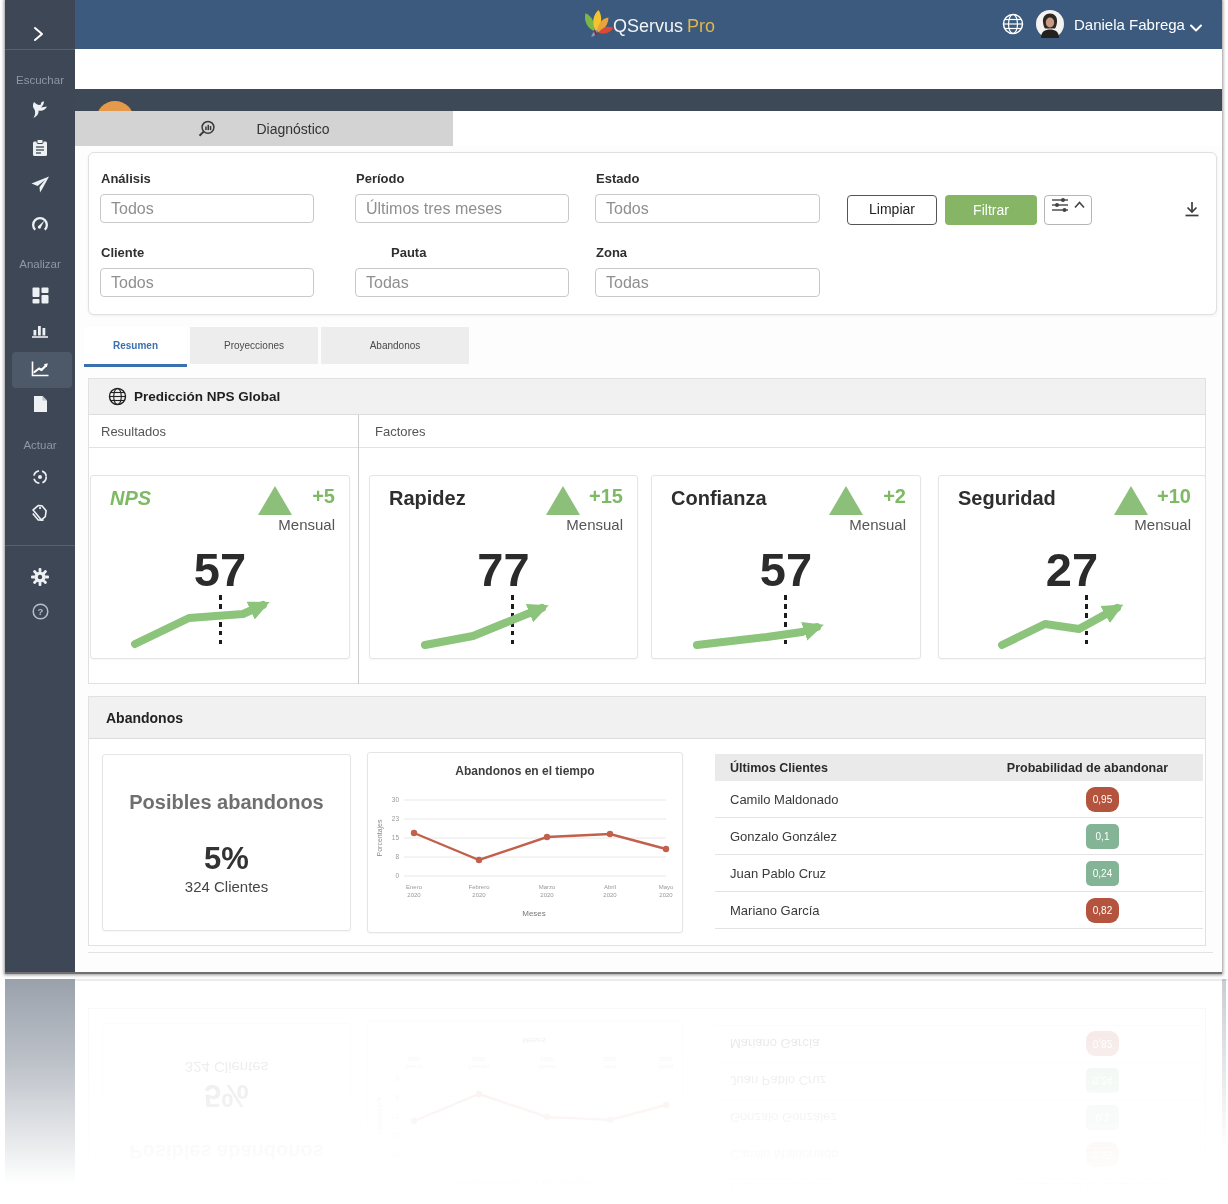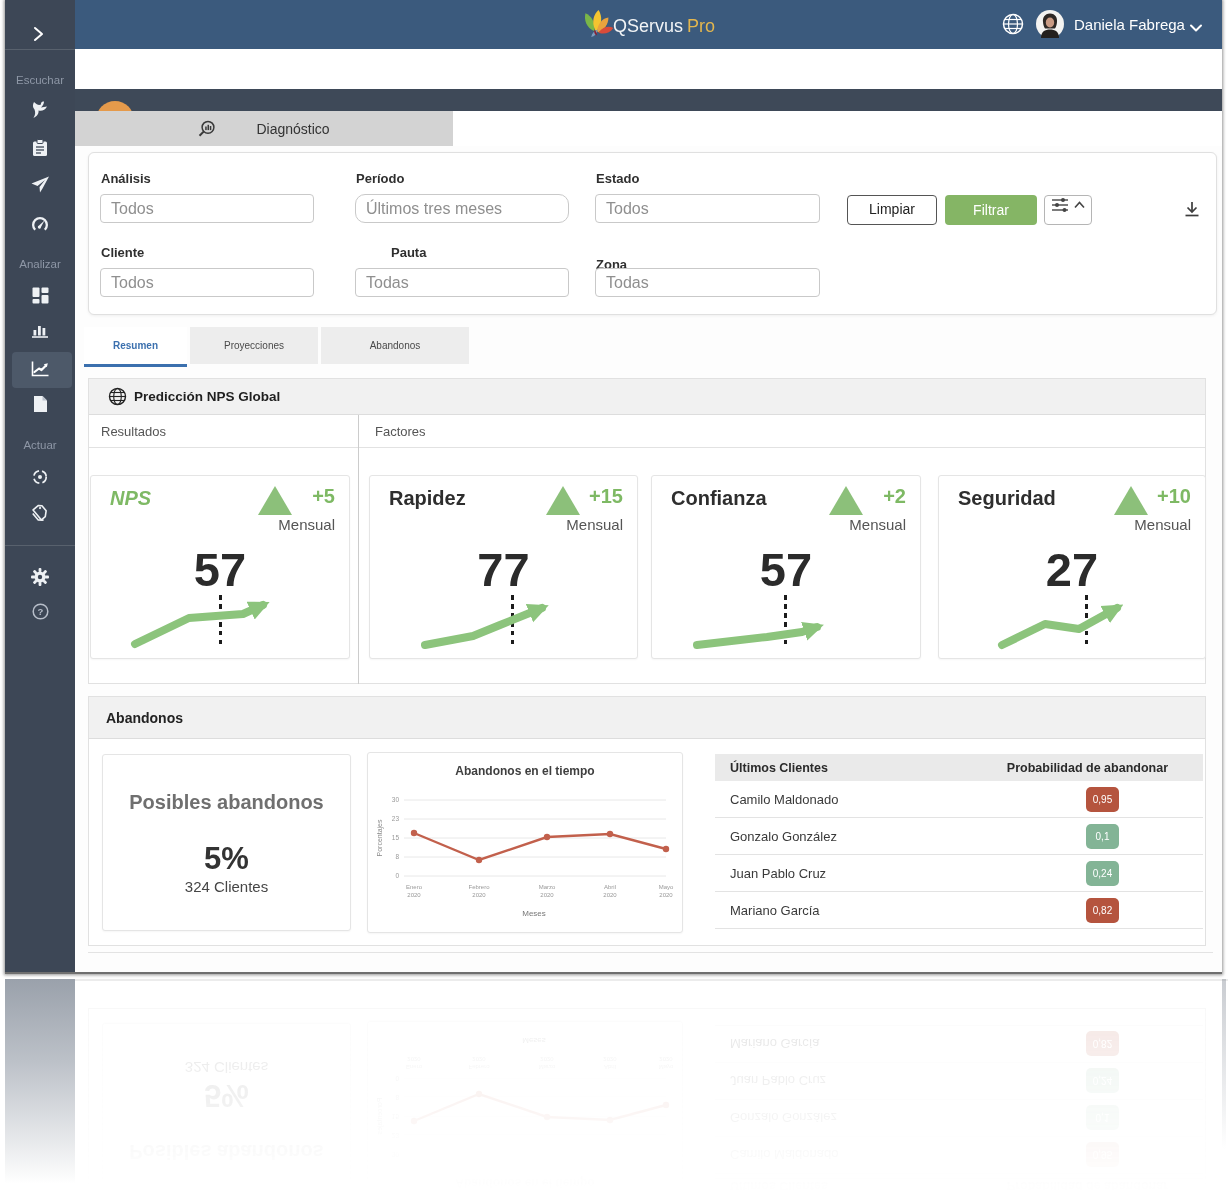--- a/index.html
+++ b/index.html
@@ -41,21 +41,21 @@
   .ktitle { position:absolute; left:19px; top:11px; font-size:20px; font-weight:bold; color:#2e2e2e; }
   .ktri { position:absolute; width:0; height:0; border-left:17px solid transparent; border-right:17px solid transparent; border-bottom:29px solid #8cc07a; }
   .kplus { position:absolute; top:9px; font-size:20px; font-weight:bold; color:#7eb964; text-align:right; }
   .kmen { position:absolute; top:40px; font-size:15px; color:#555; text-align:right; }
   .knum { position:absolute; left:0; width:100%; top:66px; text-align:center; font-size:47px; font-weight:bold; color:#2b2b2b; }
   .kdash { position:absolute; width:3px; background:repeating-linear-gradient(to bottom,#1c1c1c 0 4.5px,transparent 4.5px 9px); }
   
   .trow { position:absolute; left:0; width:100%; border-bottom:1px solid #e3e3e3; }
   .tname { position:absolute; left:15px; font-size:13px; color:#3a3a3a; }
   .badge { position:absolute; width:33px; height:25px; border-radius:5px; color:#fff; font-size:10px; text-align:center; line-height:25px; }
-  .bred { background:#b5543e; }
+  .bred { background:#b5543e;border-radius:9px; }
   .bgreen { background:#83b496; }
   
   .refl-side { position:absolute; left:5px; top:979px; width:70px; height:210px;
     background:linear-gradient(to bottom,#9aa1ab 0%,#bcc1c8 40%,#e8eaec 80%,rgba(255,255,255,0) 100%); height:205px; }
   .refl-main { position:absolute; left:75px; top:979px; width:1153px; height:225px; overflow:hidden;
     -webkit-mask-image:linear-gradient(to bottom,#000 0%,rgba(0,0,0,.5) 45%,transparent 95%);
             mask-image:linear-gradient(to bottom,#000 0%,rgba(0,0,0,.5) 45%,transparent 95%); }
   .refl-inner { position:absolute; left:0; top:0; width:1153px; height:225px; opacity:.16; }
 </style>
 </head>
@@ -208,25 +208,25 @@
           <span>Diagnóstico</span>
         </div>
     </div>
 
     <div class="content">
       <div class="fcard">
         <div class="flabel" style="left:12px; top:18px;">Análisis</div>
         <div class="flabel" style="left:267px; top:18px;">Período</div>
         <div class="flabel" style="left:507px; top:18px;">Estado</div>
         <div class="finput" style="left:11px; top:41px; width:214px;">Todos</div>
-        <div class="finput" style="left:266px; top:41px; width:214px;border-radius:10px;">Últimos tres meses</div>
+        <div class="finput" style="left:266px; top:41px; width:214px;">Últimos tres meses</div>
         <div class="finput" style="left:506px; top:41px; width:225px;">Todos</div>
         <div class="flabel" style="left:12px; top:92px;">Cliente</div>
         <div class="flabel" style="left:267px; top:92px;padding-left:35px;">Pauta</div>
-        <div class="flabel" style="left:507px; top:104px;text-align:right;">Zona</div>
+        <div class="flabel" style="left:507px; top:92px;text-align:right;">Zona</div>
         <div class="finput" style="left:11px; top:115px; width:214px;">Todos</div>
         <div class="finput" style="left:266px; top:115px; width:214px;">Todas</div>
         <div class="finput" style="left:506px; top:115px; width:225px;">Todas</div>
         <div class="btn" style="left:758px; top:42px; width:90px; border:1px solid #555; color:#222; line-height:27px; background:#fff;">Limpiar</div>
         <div class="btn" style="left:856px; top:42px; width:92px; background:#85b565; color:#fff; line-height:30px;">Filtrar</div>
         <div class="btn" style="left:955px; top:42px; width:48px; border:1px solid #b5b5b5; line-height:26px;"><svg width="34" height="18" viewBox="0 0 34 18">
               <g stroke="#444" stroke-width="1.4">
                 <line x1="1" y1="4" x2="17" y2="4"></line>
                 <line x1="1" y1="9" x2="17" y2="9"></line>
                 <line x1="1" y1="14" x2="17" y2="14"></line>

